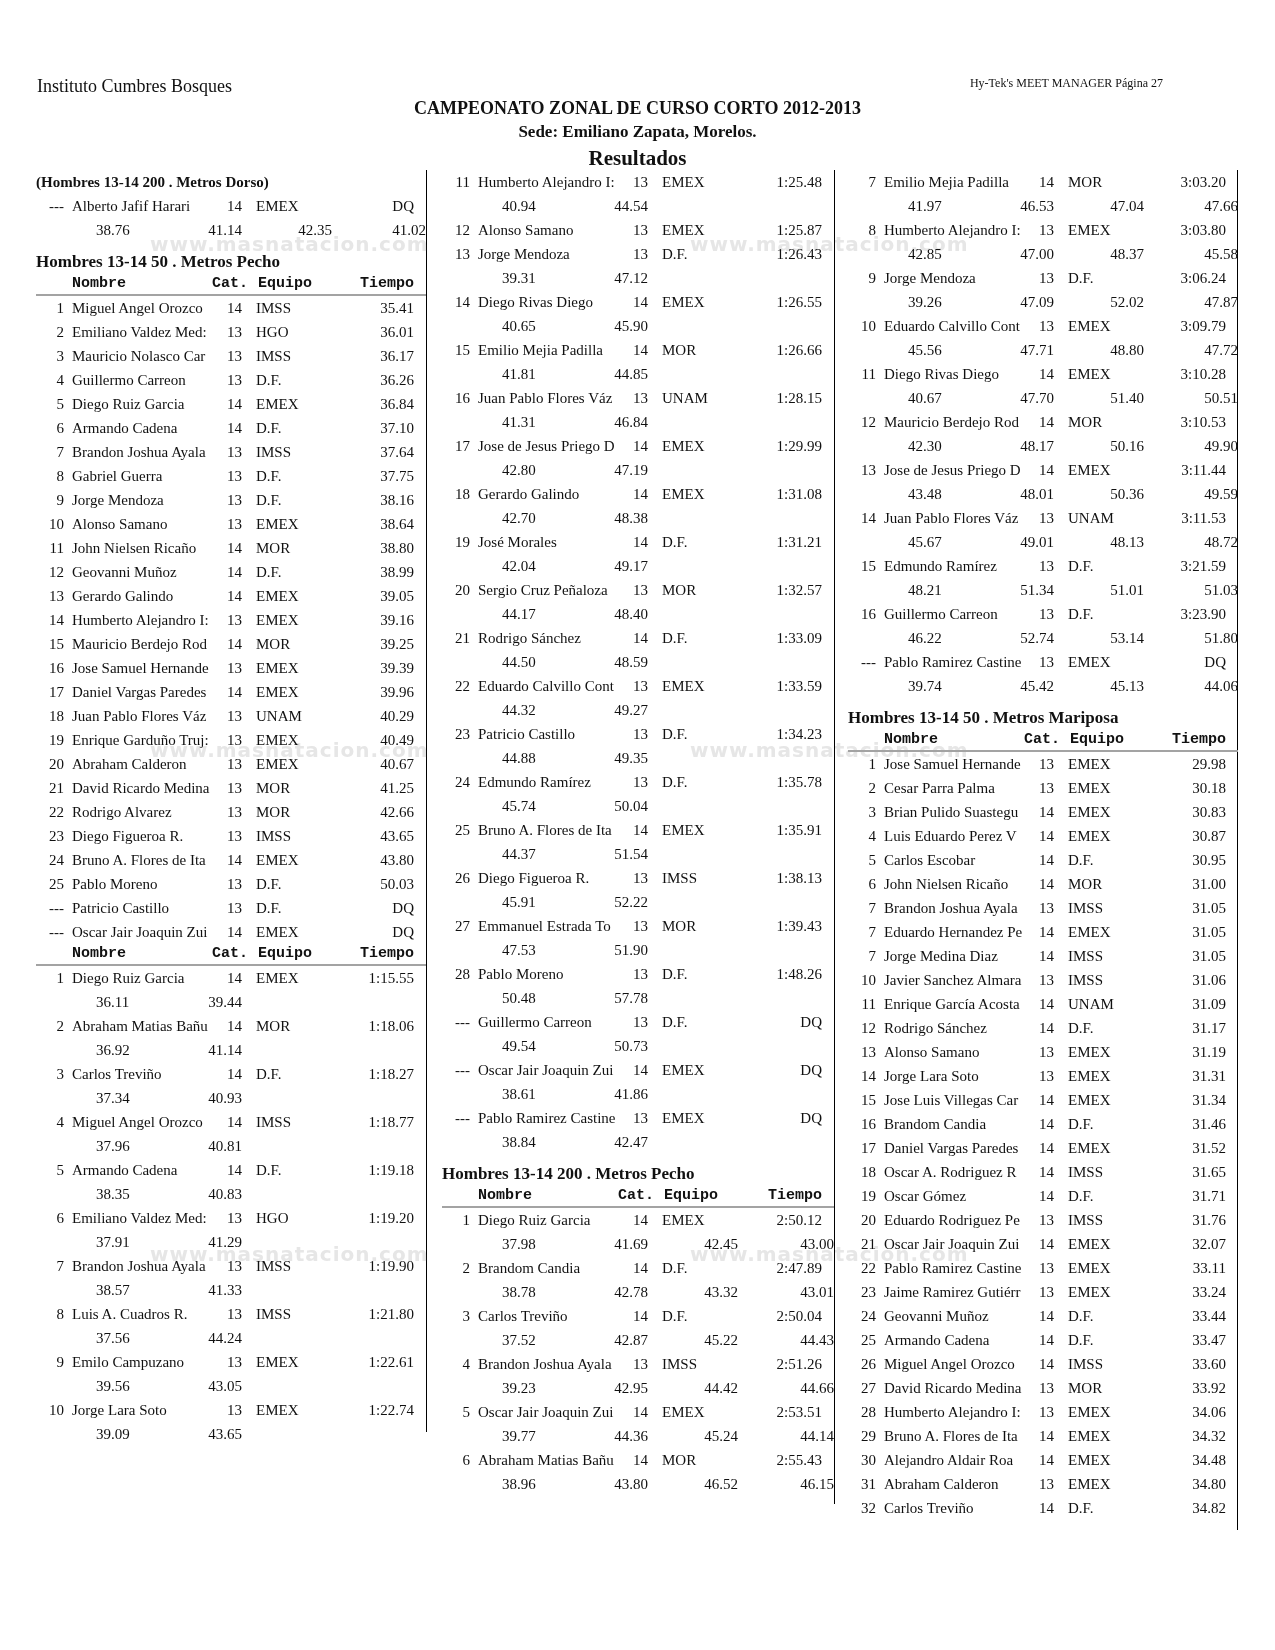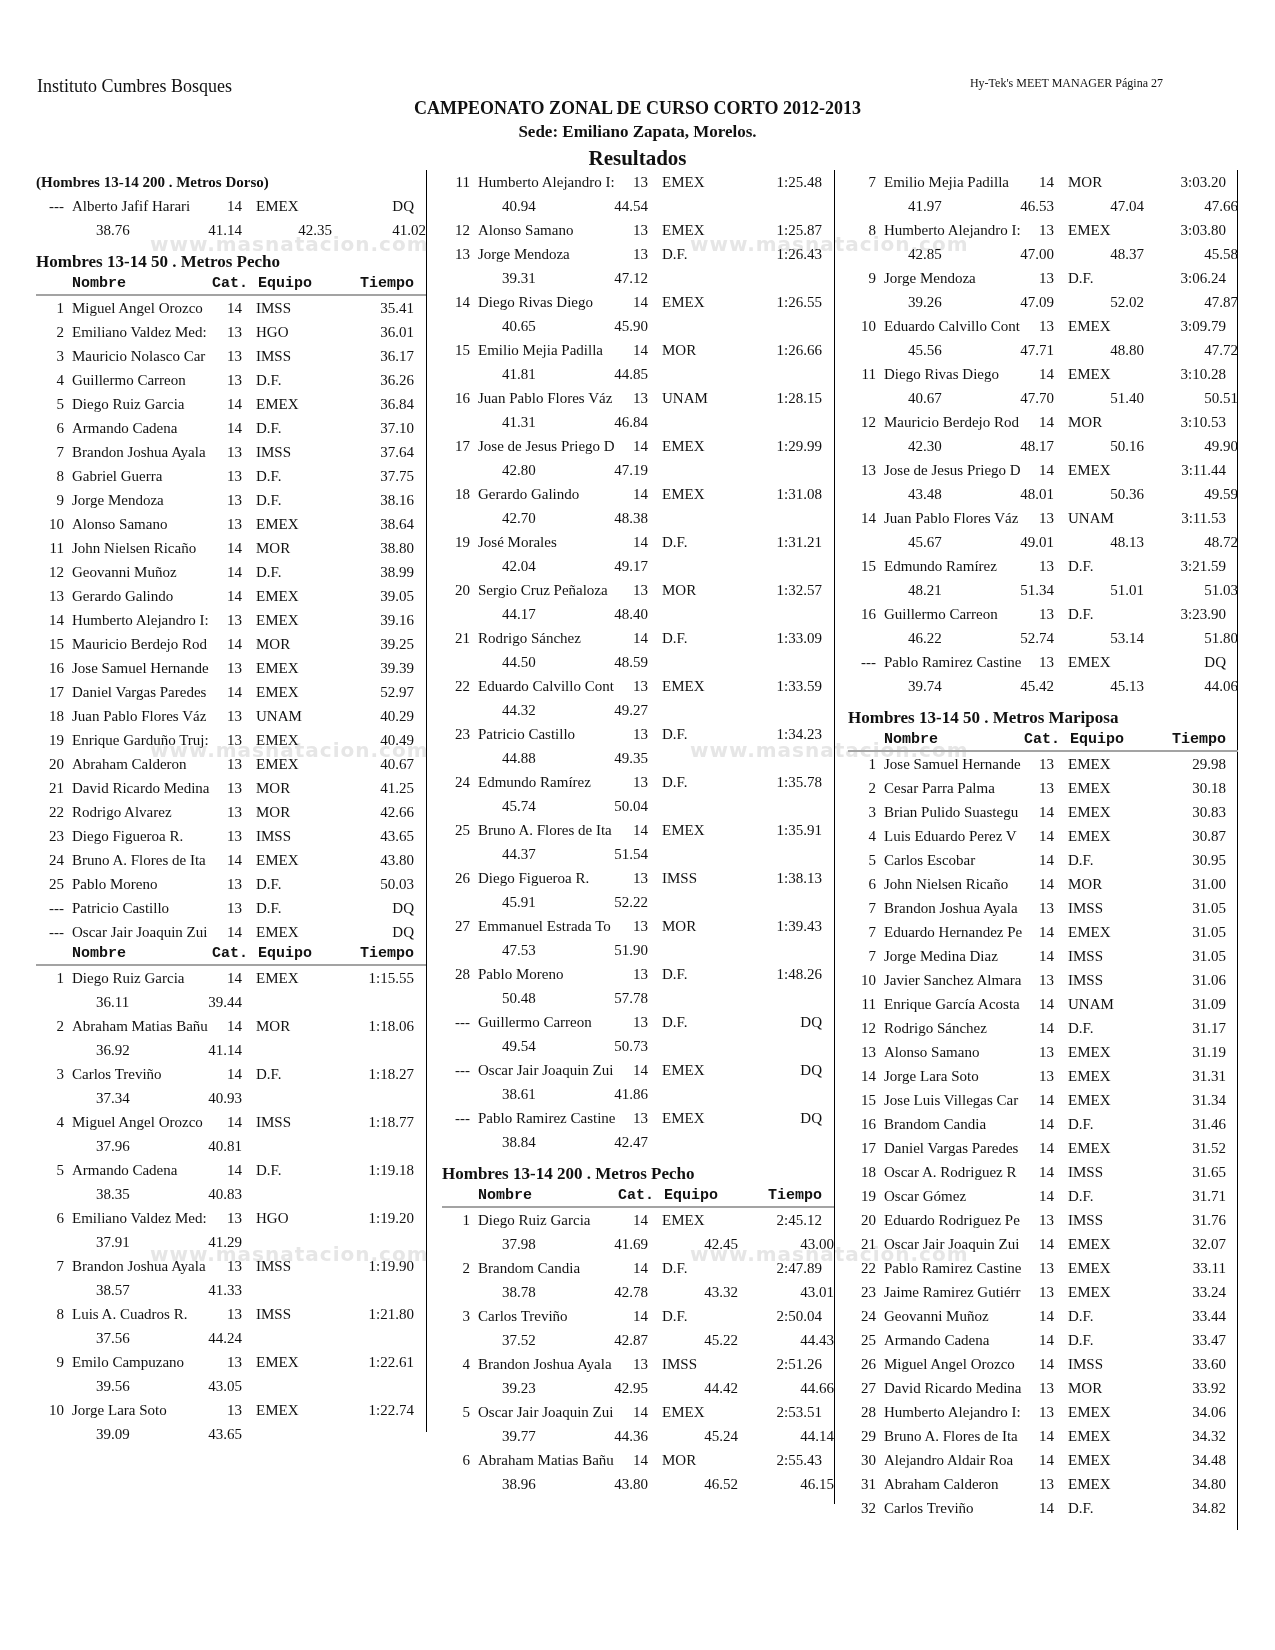--- a/index.html
+++ b/index.html
@@ -186,21 +186,21 @@
       <span class="c-name">Jose Samuel Hernande</span>
       <span class="c-cat">13</span>
       <span class="c-team">EMEX</span>
       <span class="c-time">39.39</span>
     </div>
     <div class="row">
       <span class="c-place">17</span>
       <span class="c-name">Daniel Vargas Paredes</span>
       <span class="c-cat">14</span>
       <span class="c-team">EMEX</span>
-      <span class="c-time">52.97</span>
+      <span class="c-time">39.96</span>
     </div>
     <div class="row">
       <span class="c-place">18</span>
       <span class="c-name">Juan Pablo Flores Váz</span>
       <span class="c-cat">13</span>
       <span class="c-team">UNAM</span>
       <span class="c-time">40.29</span>
     </div>
     <div class="row">
       <span class="c-place">19</span>
@@ -615,21 +615,21 @@
       <span class="h-name">Nombre</span>
       <span class="h-cat">Cat.</span>
       <span class="h-team">Equipo</span>
       <span class="h-time">Tiempo</span>
     </div>
     <div class="row">
       <span class="c-place">1</span>
       <span class="c-name">Diego Ruiz Garcia</span>
       <span class="c-cat">14</span>
       <span class="c-team">EMEX</span>
-      <span class="c-time">2:45.12</span>
+      <span class="c-time">2:50.12</span>
     </div>
     <div class="row">
       <span class="s1">37.98</span>
       <span class="s2">41.69</span>
       <span class="s3">42.45</span>
       <span class="s4">43.00</span>
     </div>
     <div class="row">
       <span class="c-place">2</span>
       <span class="c-name">Brandom Candia</span>

